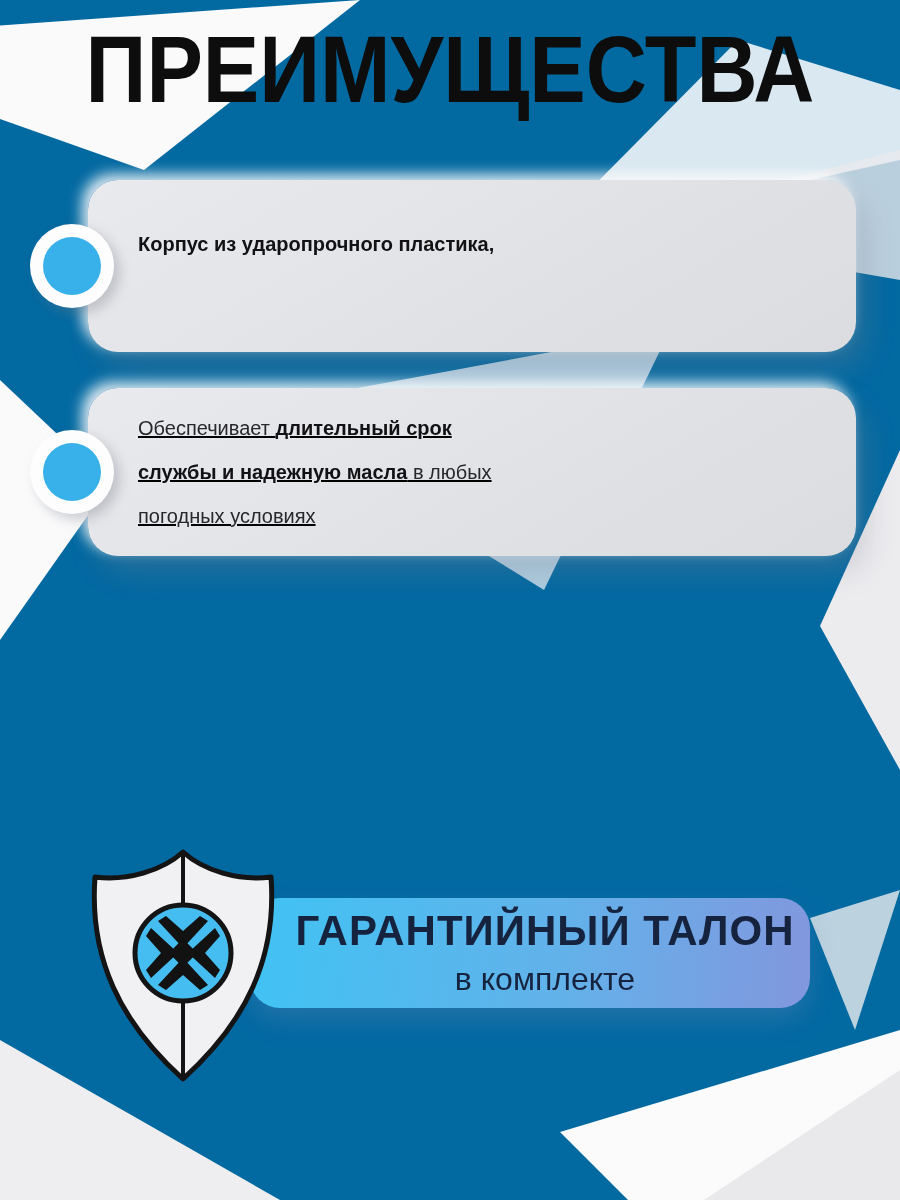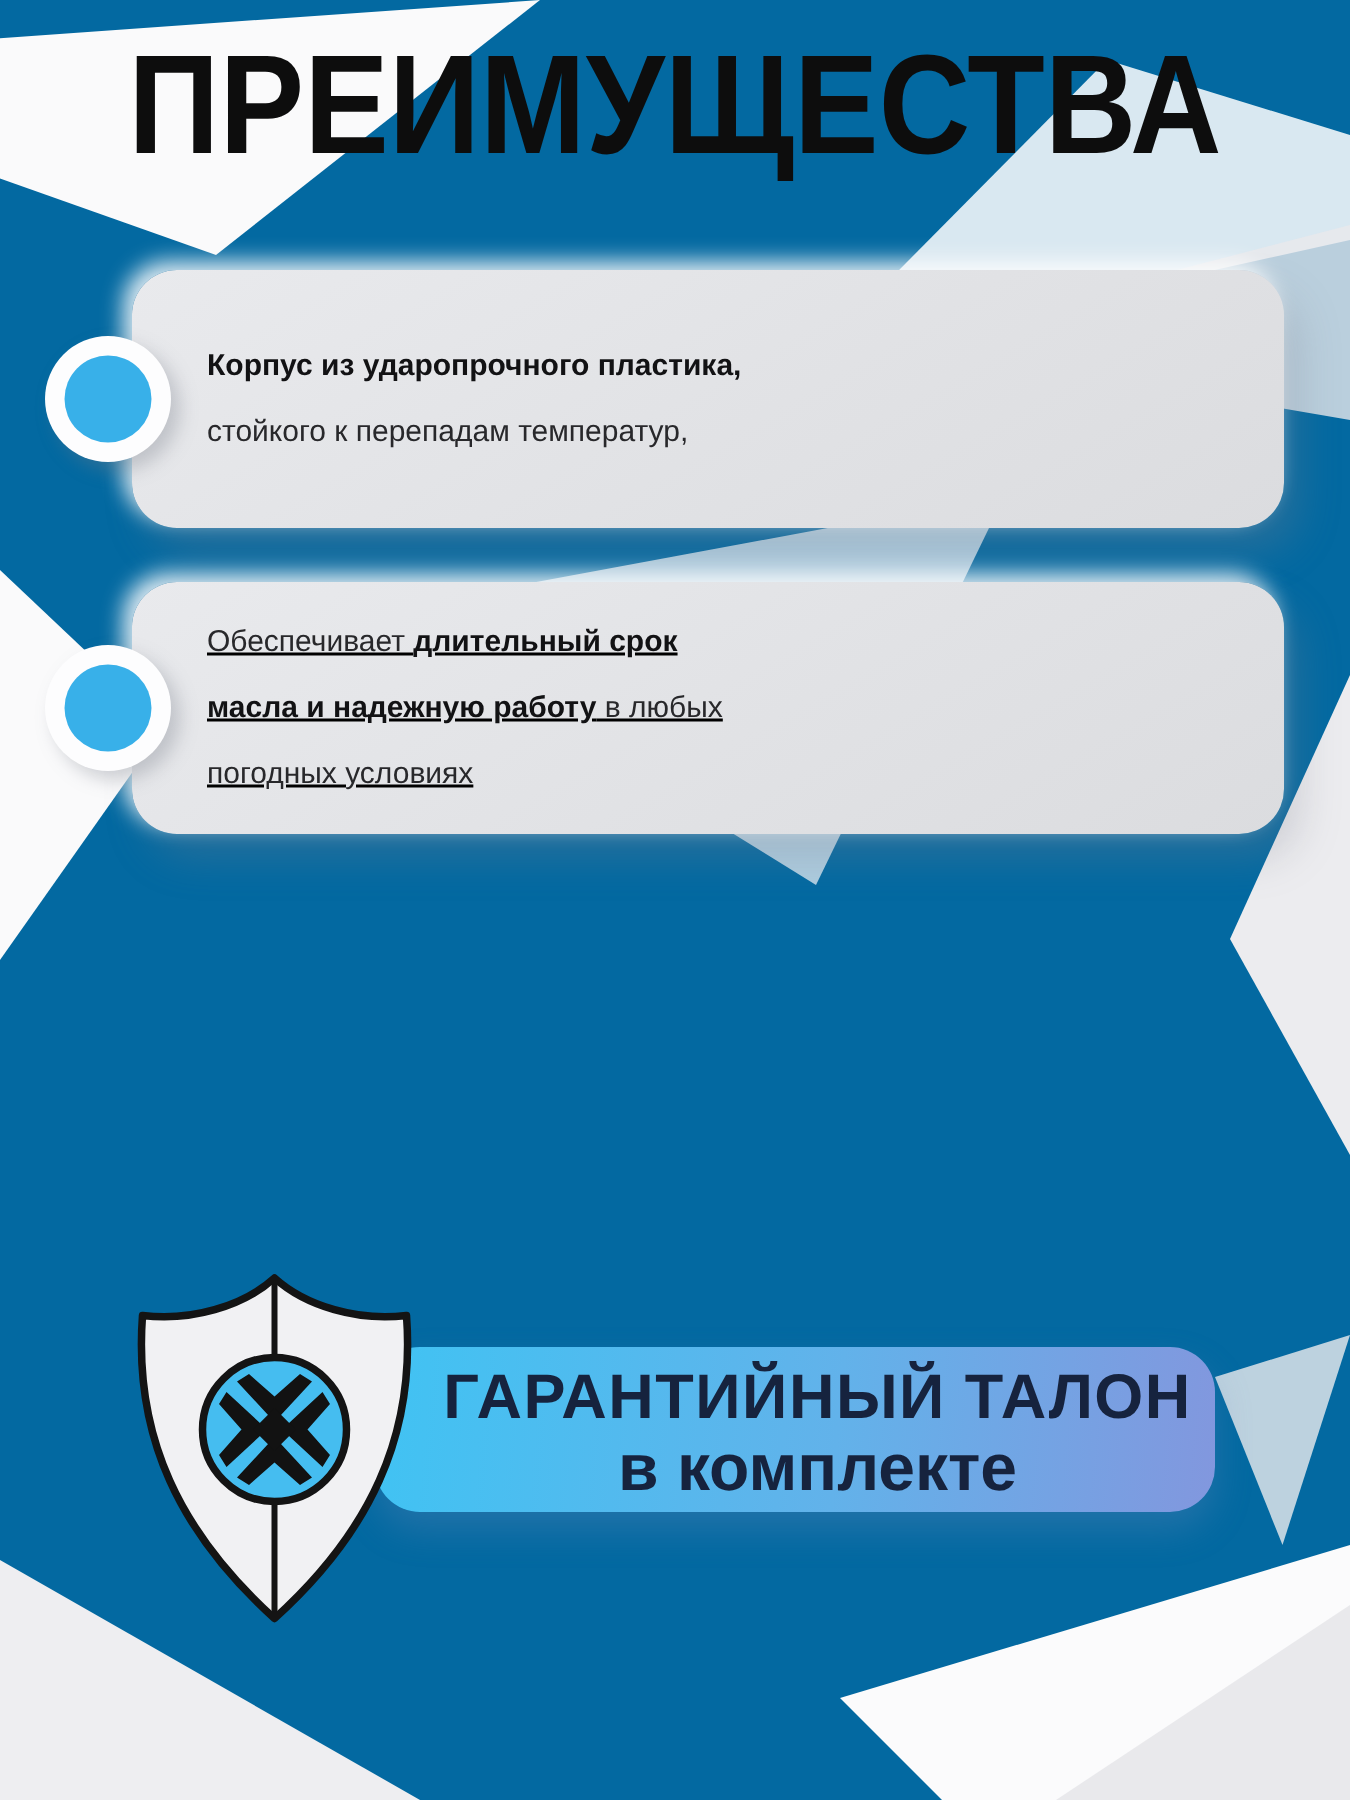--- a/index.html
+++ b/index.html
@@ -111,21 +111,21 @@
     box-shadow: 0 12px 24px rgba(110,140,190,0.28);
     display: flex;
     flex-direction: column;
     justify-content: center;
     align-items: center;
     padding-left: 30px;
     box-sizing: border-box;
     color: #16233e;
   }
   .banner-line-1 { font-size: 42px; font-weight: 800; letter-spacing: 1px; line-height: 52px; white-space: nowrap; }
-  .banner-line-2 { font-size: 44px; font-weight: 700; line-height: 44px; }
+  .banner-line-2 { font-size: 32px; font-weight: 400; line-height: 44px; }
 
   .shield-wrap {
     position: absolute;
     z-index: 4;
     left: 85px;
     top: 846px;
     width: 196px;
     height: 240px;
   }
 </style>
@@ -146,31 +146,31 @@
   <div class="poly poly-9"></div>
 
   <div class="title">ПРЕИМУЩЕСТВА</div>
 
   <div class="card card-1">
     <div class="bullet-ring">
       <div class="bullet-dot"></div>
     </div>
     <div class="card-text">
       <b>Корпус из ударопрочного пластика,</b><br>
-      <span>стойкого к перепадам температур,</span><br>
+      <br>
     </div>
   </div>
 
   <div class="card card-2">
     <div class="bullet-ring">
       <div class="bullet-dot"></div>
     </div>
     <div class="card-text">
       <span>Обеспечивает </span><b>длительный срок</b><br>
-      <b>масла и надежную работу</b><span> в любых</span><br>
+      <b>службы и надежную масла</b><span> в любых</span><br>
       <span>погодных условиях</span>
     </div>
   </div>
 
 
   <div class="banner">
     <div class="banner-line-1">ГАРАНТИЙНЫЙ ТАЛОН</div>
     <div class="banner-line-2">в комплекте</div>
   </div>
 

